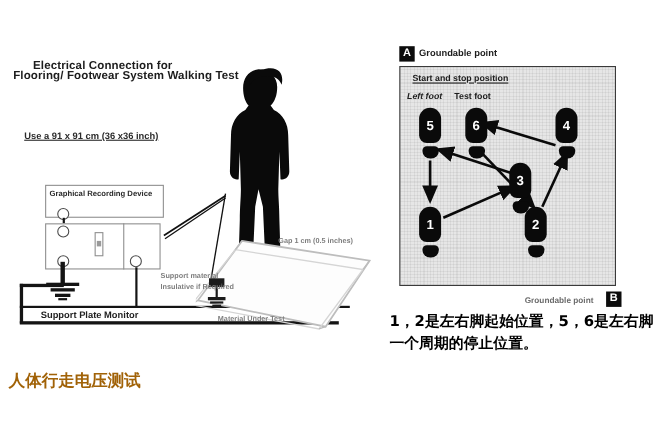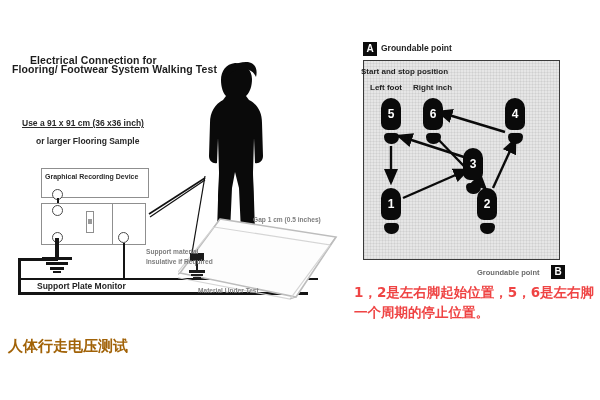--- a/index.html
+++ b/index.html
@@ -160,22 +160,22 @@
   #marker-a { left: 8px; top: 12px; }
   #marker-b { left: 196px; top: 235px; }
 
   .rlabel {
     position: absolute;
     font-size: 8px; font-weight: bold; color: #1e1e1e;
     white-space: nowrap;
     text-align: center;
   }
   #lbl-gp-top  { left: 26px; top: 13px; font-size: 8.5px; }
-  #lbl-startstop { left: 6px; top: 37px; }
-  #lbl-leftfoot  { left: 15px; top: 53px; }
+  #lbl-startstop { left: 20px; top: 37px; text-decoration: underline; }
+  #lbl-leftfoot  { left: 15px; top: 53px; font-style: italic; }
   #lbl-rightfoot { left: 58px; top: 53px; }
   #lbl-gp-bot {
     left: 122px; top: 238px;
     font-size: 7.5px; color: #6a6a6a;
   }
 
   
   .footprint { position: absolute; width: 20px; height: 46px; }
   .fp-sole {
     position: absolute; left: 0; top: 0;
@@ -192,42 +192,41 @@
   .fp-num {
     position: absolute; left: 0; top: 9px;
     width: 20px; text-align: center;
     color: #fff; font-size: 12px; font-weight: bold;
     font-family: "Liberation Sans", sans-serif;
   }
 
   #zh-right {
     position: absolute; left: 354px; top: 283px;
     width: 244px;
-    font-size: 13.5px; font-weight: bold; color: #ef4444;
+    font-size: 13.5px; font-weight: bold; color: #000000;
     line-height: 1.45;
     font-family: "DejaVu Sans", sans-serif;
   }
   #zh-left {
     position: absolute; left: 8px; top: 337px;
     font-size: 15px; font-weight: bold; color: #a16207;
     font-family: "DejaVu Sans", sans-serif;
   }
 </style>
 </head>
 <body>
 
 <div id="root">
 
   <div id="left-panel">
 
     <div class="ttl" id="title-line1">Electrical Connection for</div>
     <div class="ttl" id="title-line2">Flooring/ Footwear System Walking Test</div>
 
     <div class="note" id="note-line1">Use a 91 x 91 cm (36 x36 inch)</div>
-    <div class="note" id="note-line2">or larger Flooring Sample</div>
 
     <div id="grd-box"></div>
     <div id="grd-label">Graphical Recording Device</div>
     <div class="term" id="term-a"></div>
 
     <div class="wire" id="w-dev-instr"></div>
 
     <div id="instr-box"></div>
     <div id="instr-divider"></div>
     <div id="instr-slot"></div>
@@ -289,21 +288,21 @@
 
   <div id="right-panel">
 
     <div class="marker-box" id="marker-a">A</div>
     <div class="rlabel" id="lbl-gp-top">Groundable point</div>
 
     <div id="fp-frame"></div>
 
     <div class="rlabel" id="lbl-startstop">Start and stop position</div>
     <div class="rlabel" id="lbl-leftfoot">Left foot</div>
-    <div class="rlabel" id="lbl-rightfoot">Right inch</div>
+    <div class="rlabel" id="lbl-rightfoot">Test foot</div>
 
     <svg style="position:absolute;left:0;top:0;width:240px;height:250px;pointer-events:none">
       <defs>
         <marker id="ah" markerWidth="7" markerHeight="7" refX="5.6" refY="3" orient="auto" markerUnits="strokeWidth">
           <path d="M0,0 L7,3 L0,6 z" fill="#0a0a0a"></path>
         </marker>
       </defs>
 
       <line x1="36" y1="116" x2="36" y2="152" stroke="#0a0a0a" stroke-width="2.4" marker-end="url(#ah)"></line>
 

